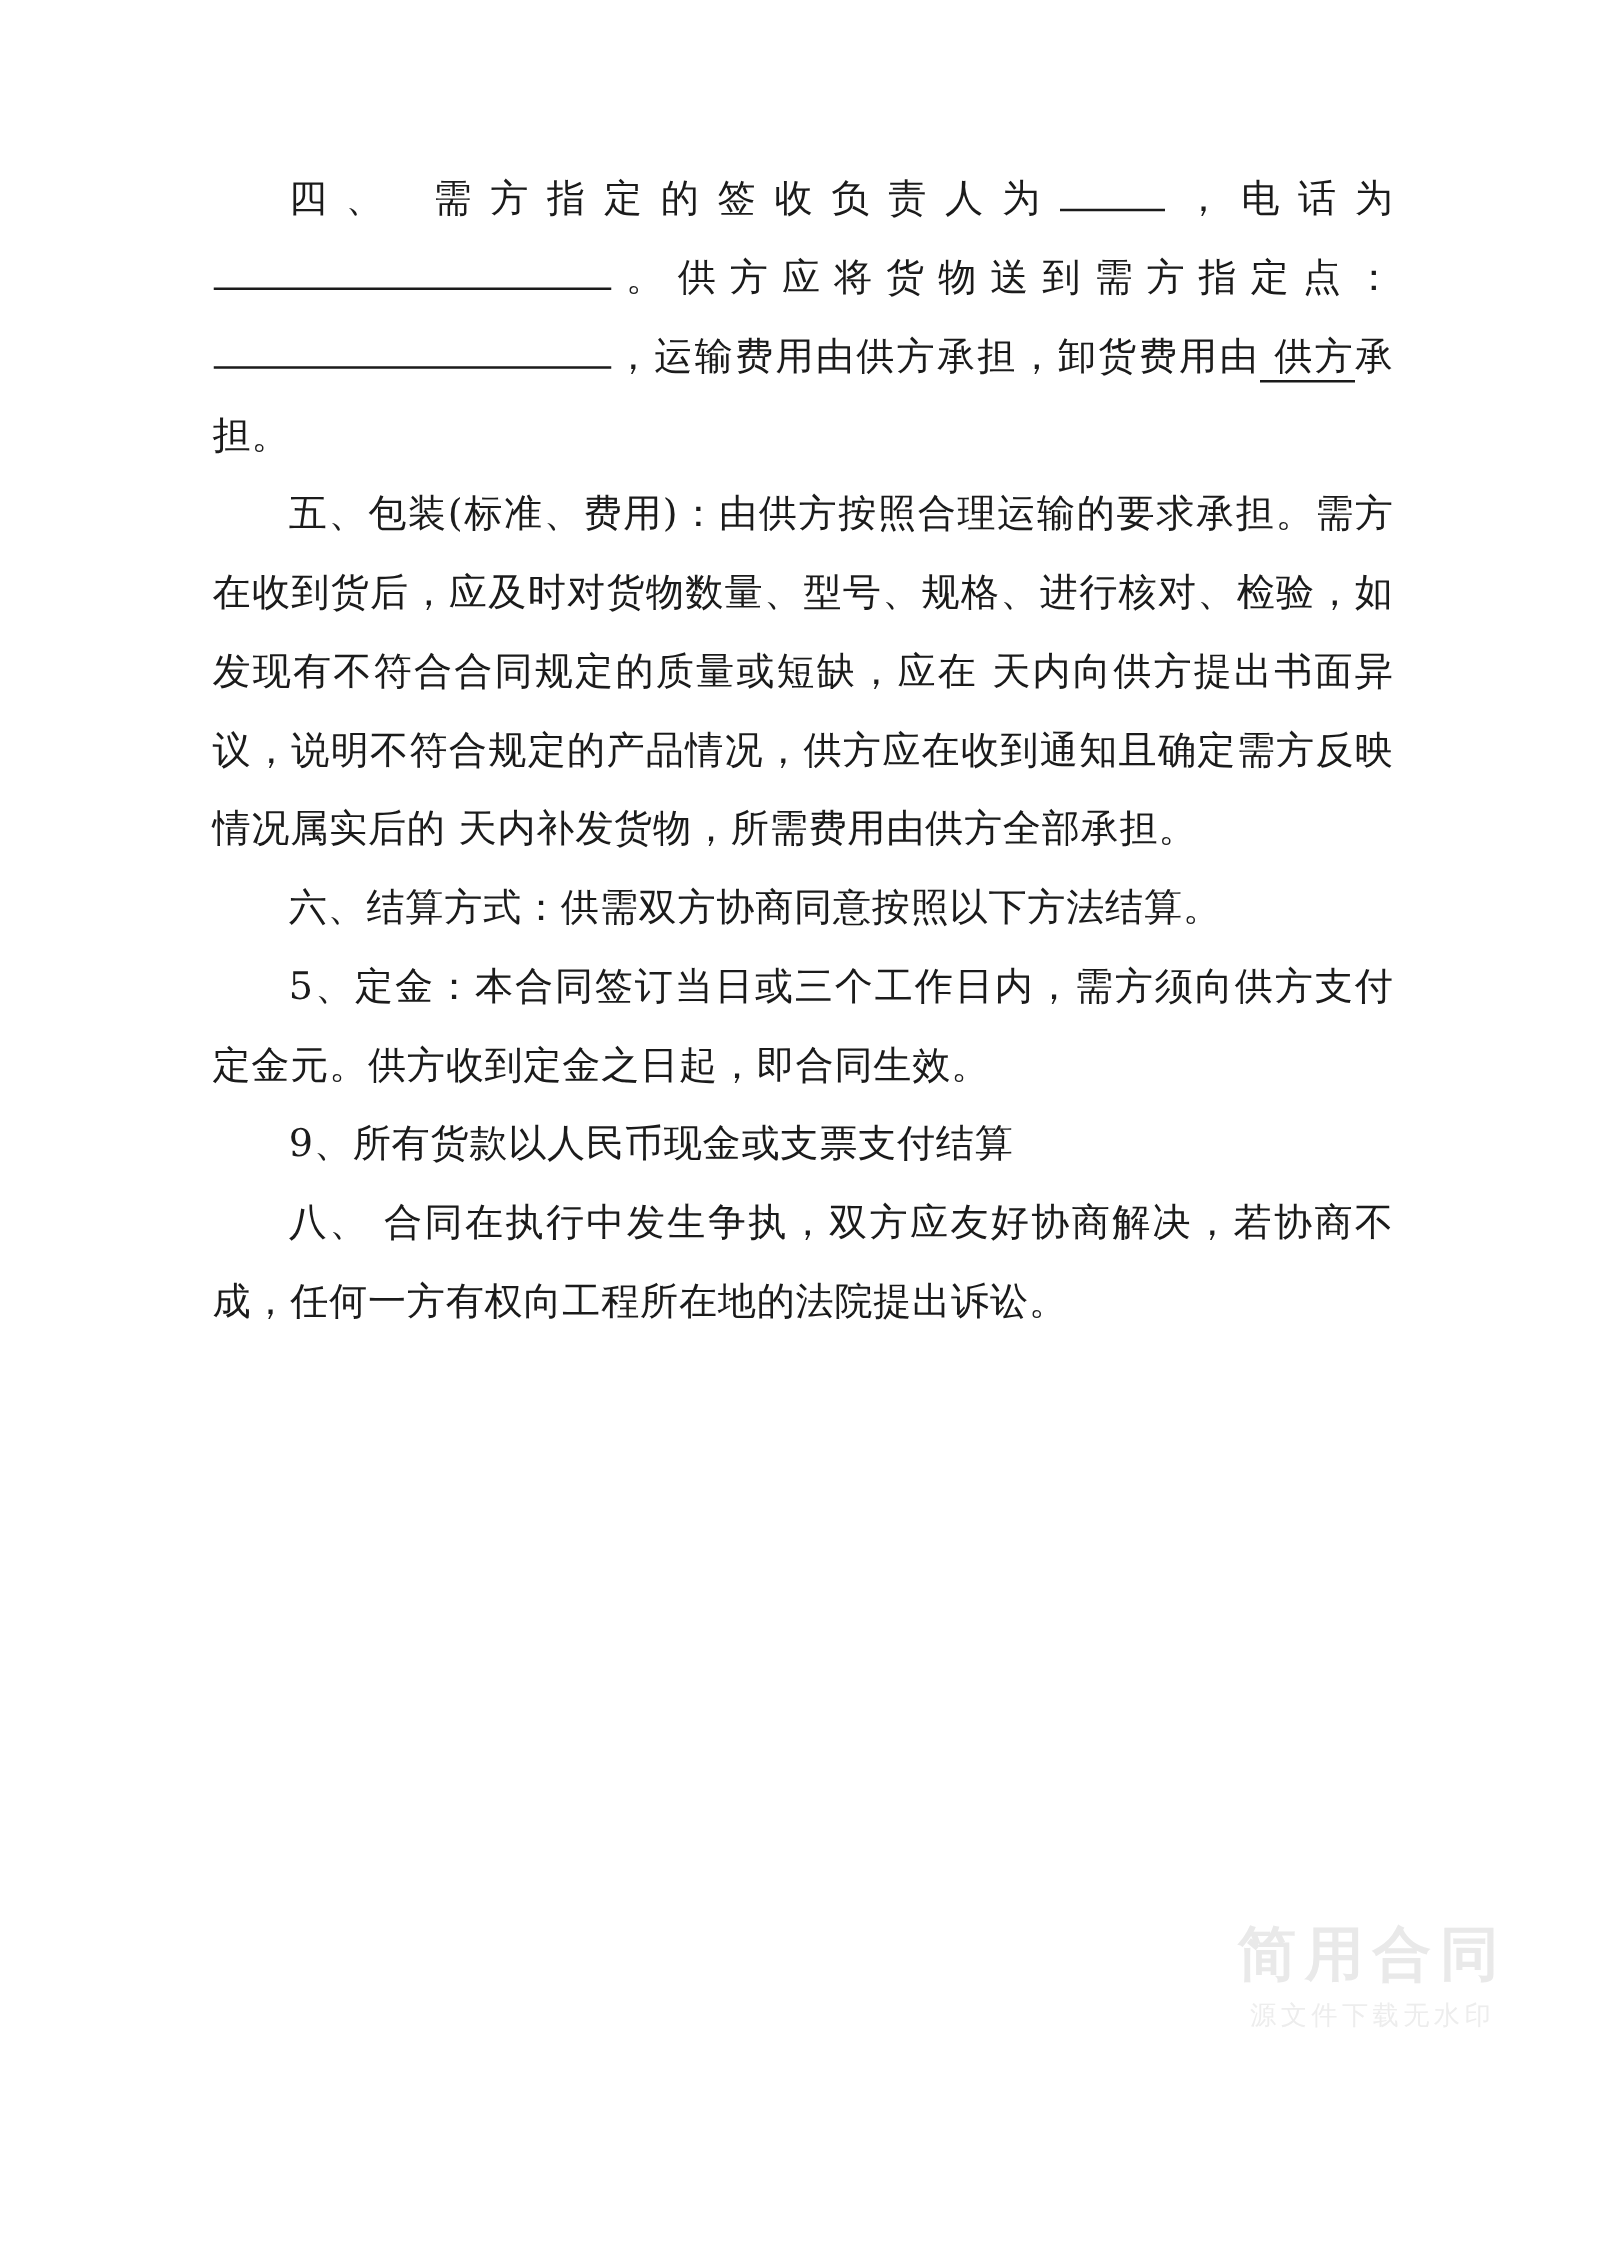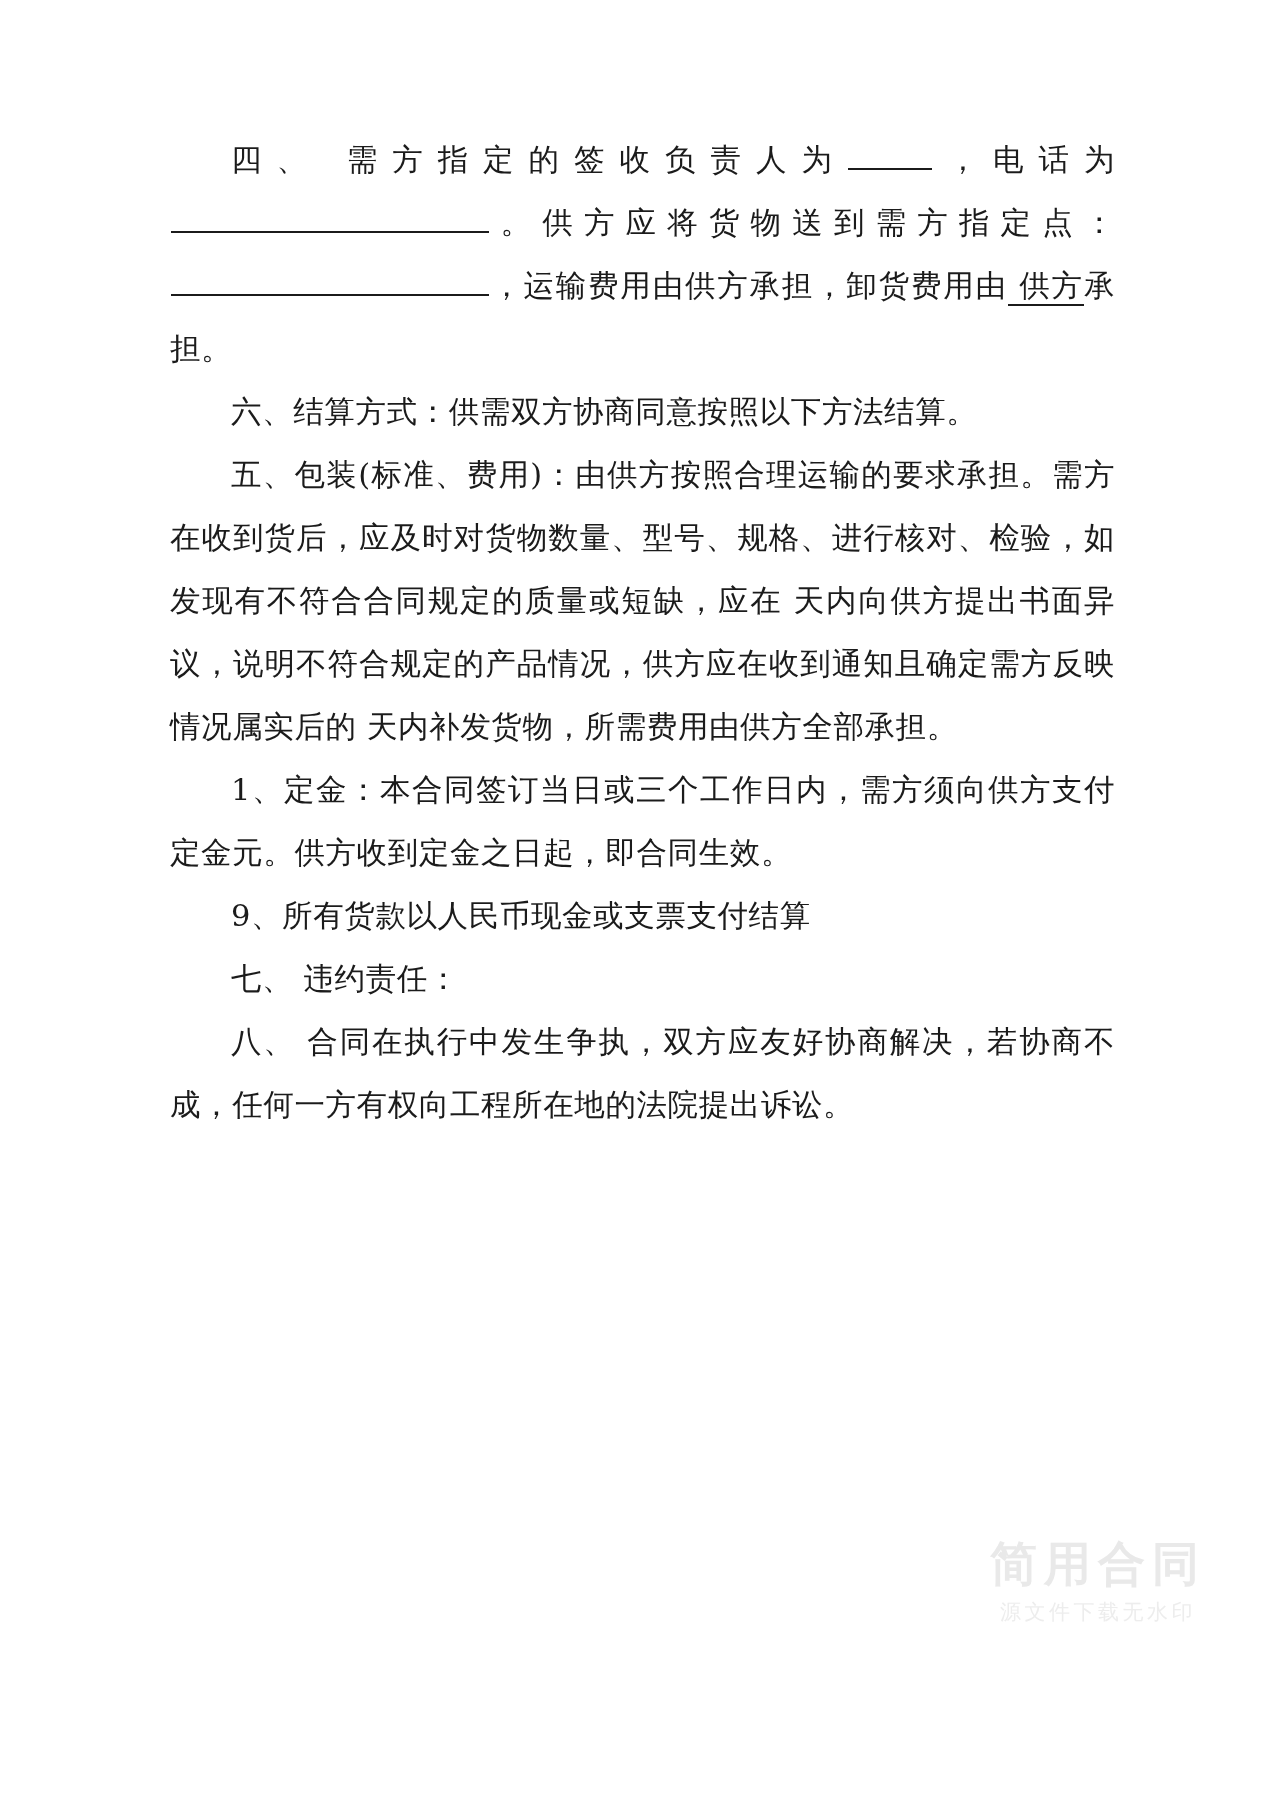--- a/index.html
+++ b/index.html
@@ -76,25 +76,24 @@
     white-space: nowrap;
   }
 </style>
 </head>
 <body>
 
 <div class="page">
 
   <div class="doc-body" id="doc-body">
       <p class="para indent"><span>四、 需方指定的签收负责人为</span><span class="blank w-short"></span><span>，电话为</span><span class="blank w-long"></span><span>。供方应将货物送到需方指定点：</span><span class="blank w-long"></span><span>，运输费用由供方承担，卸货费用由</span><span class="underlined"> 供方</span><span>承担。</span></p>
+      <p class="para indent"><span>五、包装(标准、费用)：由供方按照合理运输的要求承担。需方在收到货后，应及时对货物数量、型号、规格、进行核对、检验，如发现有不符合合同规定的质量或短缺，应在 天内向供方提出书面异议，说明不符合规定的产品情况，供方应在收到通知且确定需方反映情况属实后的 天内补发货物，所需费用由供方全部承担。</span></p>
       <p class="para indent"><span>六、结算方式：供需双方协商同意按照以下方法结算。</span></p>
-      <p class="para indent"><span>五、包装(标准、费用)：由供方按照合理运输的要求承担。需方在收到货后，应及时对货物数量、型号、规格、进行核对、检验，如发现有不符合合同规定的质量或短缺，应在 天内向供方提出书面异议，说明不符合规定的产品情况，供方应在收到通知且确定需方反映情况属实后的 天内补发货物，所需费用由供方全部承担。</span></p>
-      <p class="para indent"><span>1、定金：本合同签订当日或三个工作日内，需方须向供方支付定金元。供方收到定金之日起，即合同生效。</span></p>
+      <p class="para indent"><span>5、定金：本合同签订当日或三个工作日内，需方须向供方支付定金元。供方收到定金之日起，即合同生效。</span></p>
       <p class="para indent"><span>9、所有货款以人民币现金或支票支付结算</span></p>
-      <p class="para indent"><span>七、 违约责任：</span></p>
       <p class="para indent"><span>八、 合同在执行中发生争执，双方应友好协商解决，若协商不成，任何一方有权向工程所在地的法院提出诉讼。</span></p>
     </div>
 
   <div class="watermark">
     <div class="wm-main">简用合同</div>
     <div class="wm-sub">源文件下载无水印</div>
   </div>
 
 </div>
 

